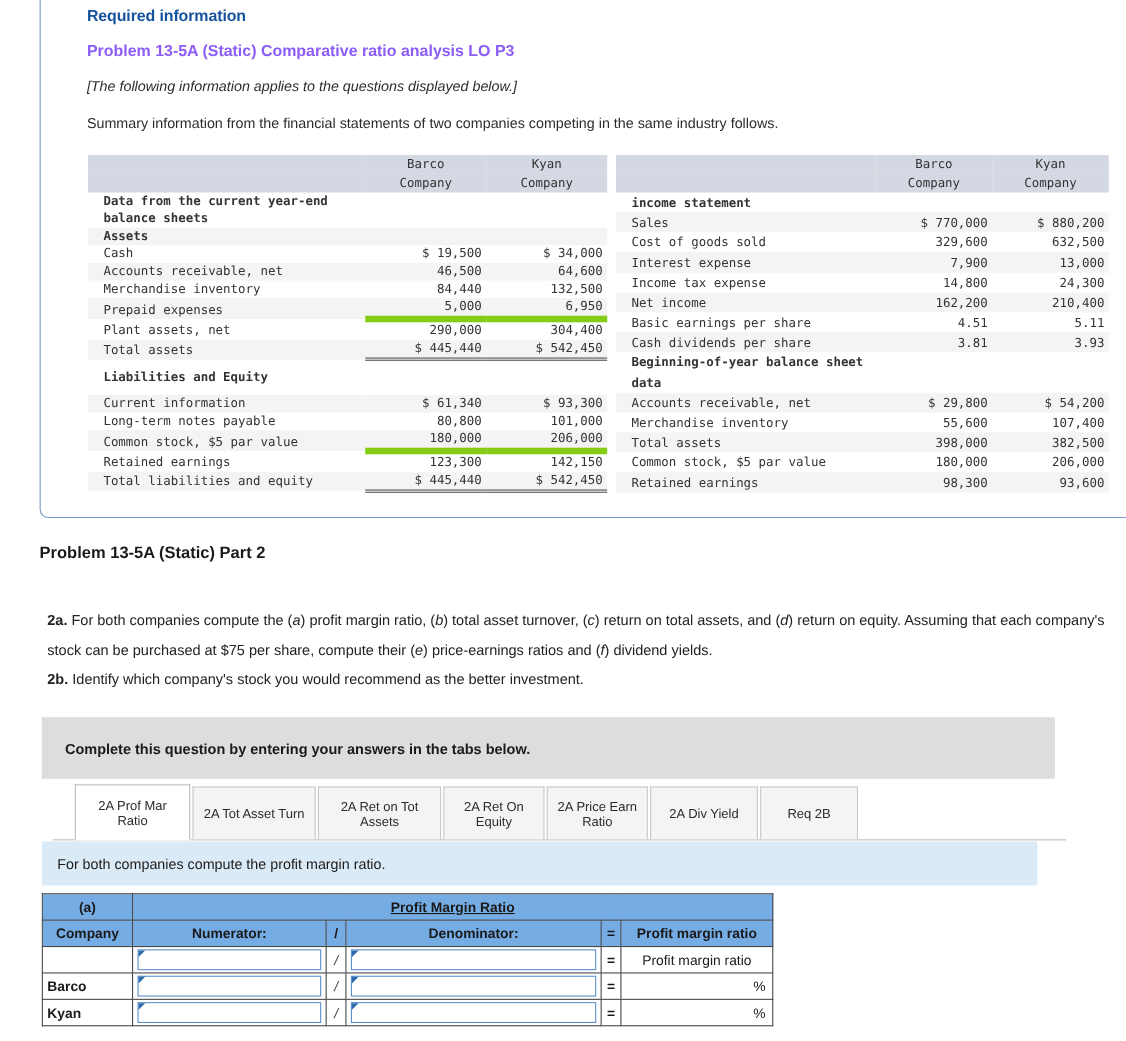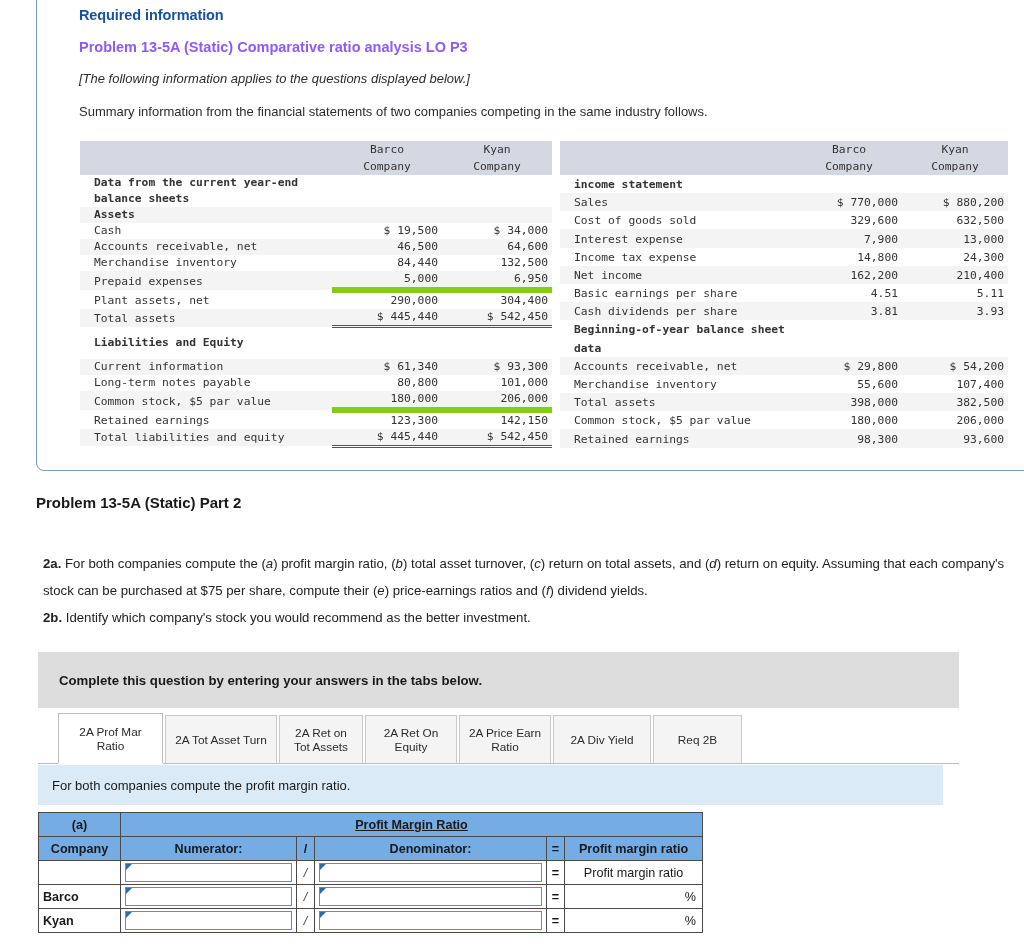--- a/index.html
+++ b/index.html
@@ -96,21 +96,21 @@
     background: #dddddd;
     display: flex; align-items: center;
   }
   .gray-banner span {
     font-size: 13.2px; font-weight: bold; color: #1a1a1a;
     padding-left: 21px;
   }
 
   
   .tabs {
-    position: absolute; left: 14px; top: 714px;
+    position: absolute; left: 24px; top: 714px;
     width: 921px; height: 50px;
     display: flex; align-items: flex-end;
     border-bottom: 1px solid #bdbdbd;
     padding-left: 20px;
   }
   .tab {
     height: 48px; background: #f4f4f4;
     border: 1px solid #c9c9c9; border-bottom: none;
     margin-right: 2px;
     display: flex; align-items: center; justify-content: center;
@@ -404,21 +404,21 @@
     <span><b>2b.</b><span> Identify which company's stock you would recommend as the better investment.</span></span>
   </div>
 
   <div class="gray-banner">
     <span>Complete this question by entering your answers in the tabs below.</span>
   </div>
 
   <div class="tabs">
     <div class="tab active" style="width:105px">2A Prof Mar Ratio</div>
     <div class="tab" style="width:112px">2A Tot Asset Turn</div>
-    <div class="tab" style="width:84px">2A Ret on Tot Assets</div>
+    <div class="tab" style="width:112px">2A Ret on Tot Assets</div>
     <div class="tab" style="width:92px">2A Ret On Equity</div>
     <div class="tab" style="width:92px">2A Price Earn Ratio</div>
     <div class="tab" style="width:98px">2A Div Yield</div>
     <div class="tab" style="width:89px">Req 2B</div>
   </div>
 
   <div class="blue-prompt">
     <span>For both companies compute the profit margin ratio.</span>
   </div>
 

